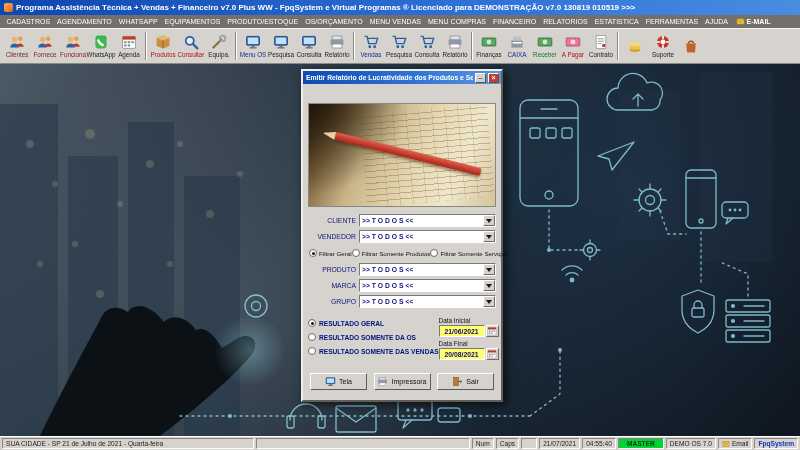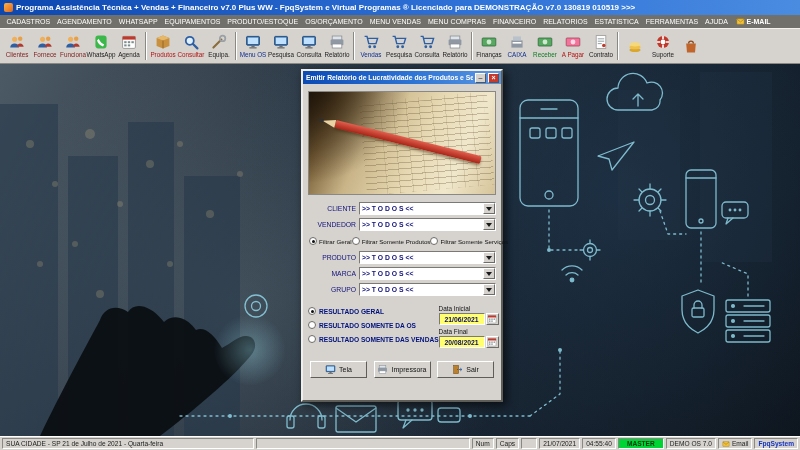--- a/index.html
+++ b/index.html
@@ -29,21 +29,21 @@
             radial-gradient(circle at 78% 35%,rgba(40,70,100,.45),transparent 60%),
             linear-gradient(115deg,#4c5a66 0%,#2c3844 32%,#16202b 62%,#0a0f15 100%)}
 .bgart{position:absolute;inset:0}
 
 .dialog{position:absolute;left:301px;top:5px;width:202px;height:333px;background:#d6d3ce;
  border:2px solid;border-color:#efeeea #5f5d58 #5f5d58 #efeeea;box-shadow:3px 3px 9px rgba(0,0,0,.65)}
 .dlg-title{height:13px;background:linear-gradient(90deg,#0c4ab4,#2e74d4 55%,#5b97e2);display:flex;align-items:center;padding:0 2px 0 3px;gap:2px}
 .dlg-title-text{flex:1;color:#fff;font-size:6.8px;font-weight:bold;white-space:nowrap;overflow:hidden}
 .dlg-btn{width:11px;height:10px;font-size:7px;line-height:8px;text-align:center;background:#d6d3ce;border:1px solid;border-color:#fff #555 #555 #fff;color:#111}
 .dlg-btn.close{background:#c6392b;color:#fff;font-weight:bold}
-.dlg-body{padding:7px 5px}
+.dlg-body{padding:19px 5px}
 .photo{height:104px;border:1px solid #8a8883;position:relative;overflow:hidden;
  background:linear-gradient(115deg,#3a2d1c 0%,#7a6038 14%,#c9b488 34%,#e6d8b2 58%,#f0e7cb 78%,#d6c49a 100%)}
 .photo-dark-tl{position:absolute;left:-30px;top:-40px;width:130px;height:130px;background:radial-gradient(circle at 20% 20%,rgba(25,15,5,.95),rgba(25,15,5,0) 72%)}
 .photo-lines{position:absolute;right:4px;top:8px;width:128px;height:90px;background:repeating-linear-gradient(to bottom,rgba(90,70,40,.3) 0 1px,transparent 1px 6px);transform:rotate(-5deg)}
 .photo-cols{position:absolute;right:8px;top:4px;width:104px;height:94px;background:repeating-linear-gradient(to right,rgba(90,70,40,.14) 0 1px,transparent 1px 13px);transform:rotate(-5deg)}
 .pencil{position:absolute;left:24px;top:46px;width:150px;height:8px;border-radius:2px;background:linear-gradient(to bottom,#e2604e,#a82417);transform:rotate(14deg);box-shadow:0 2px 3px rgba(60,40,10,.5)}
 .pencil::before{content:"";position:absolute;left:-13px;top:0;border-top:4px solid transparent;border-bottom:4px solid transparent;border-right:13px solid #e9d3a4}
 .pencil::after{content:"";position:absolute;left:-19px;top:2px;border-top:2px solid transparent;border-bottom:2px solid transparent;border-right:7px solid #2f2f2f}
 .frow{display:flex;align-items:center;margin-top:3px}
 .flabel{width:48px;text-align:right;margin-right:3px;font-size:6.8px;color:#10107a}

